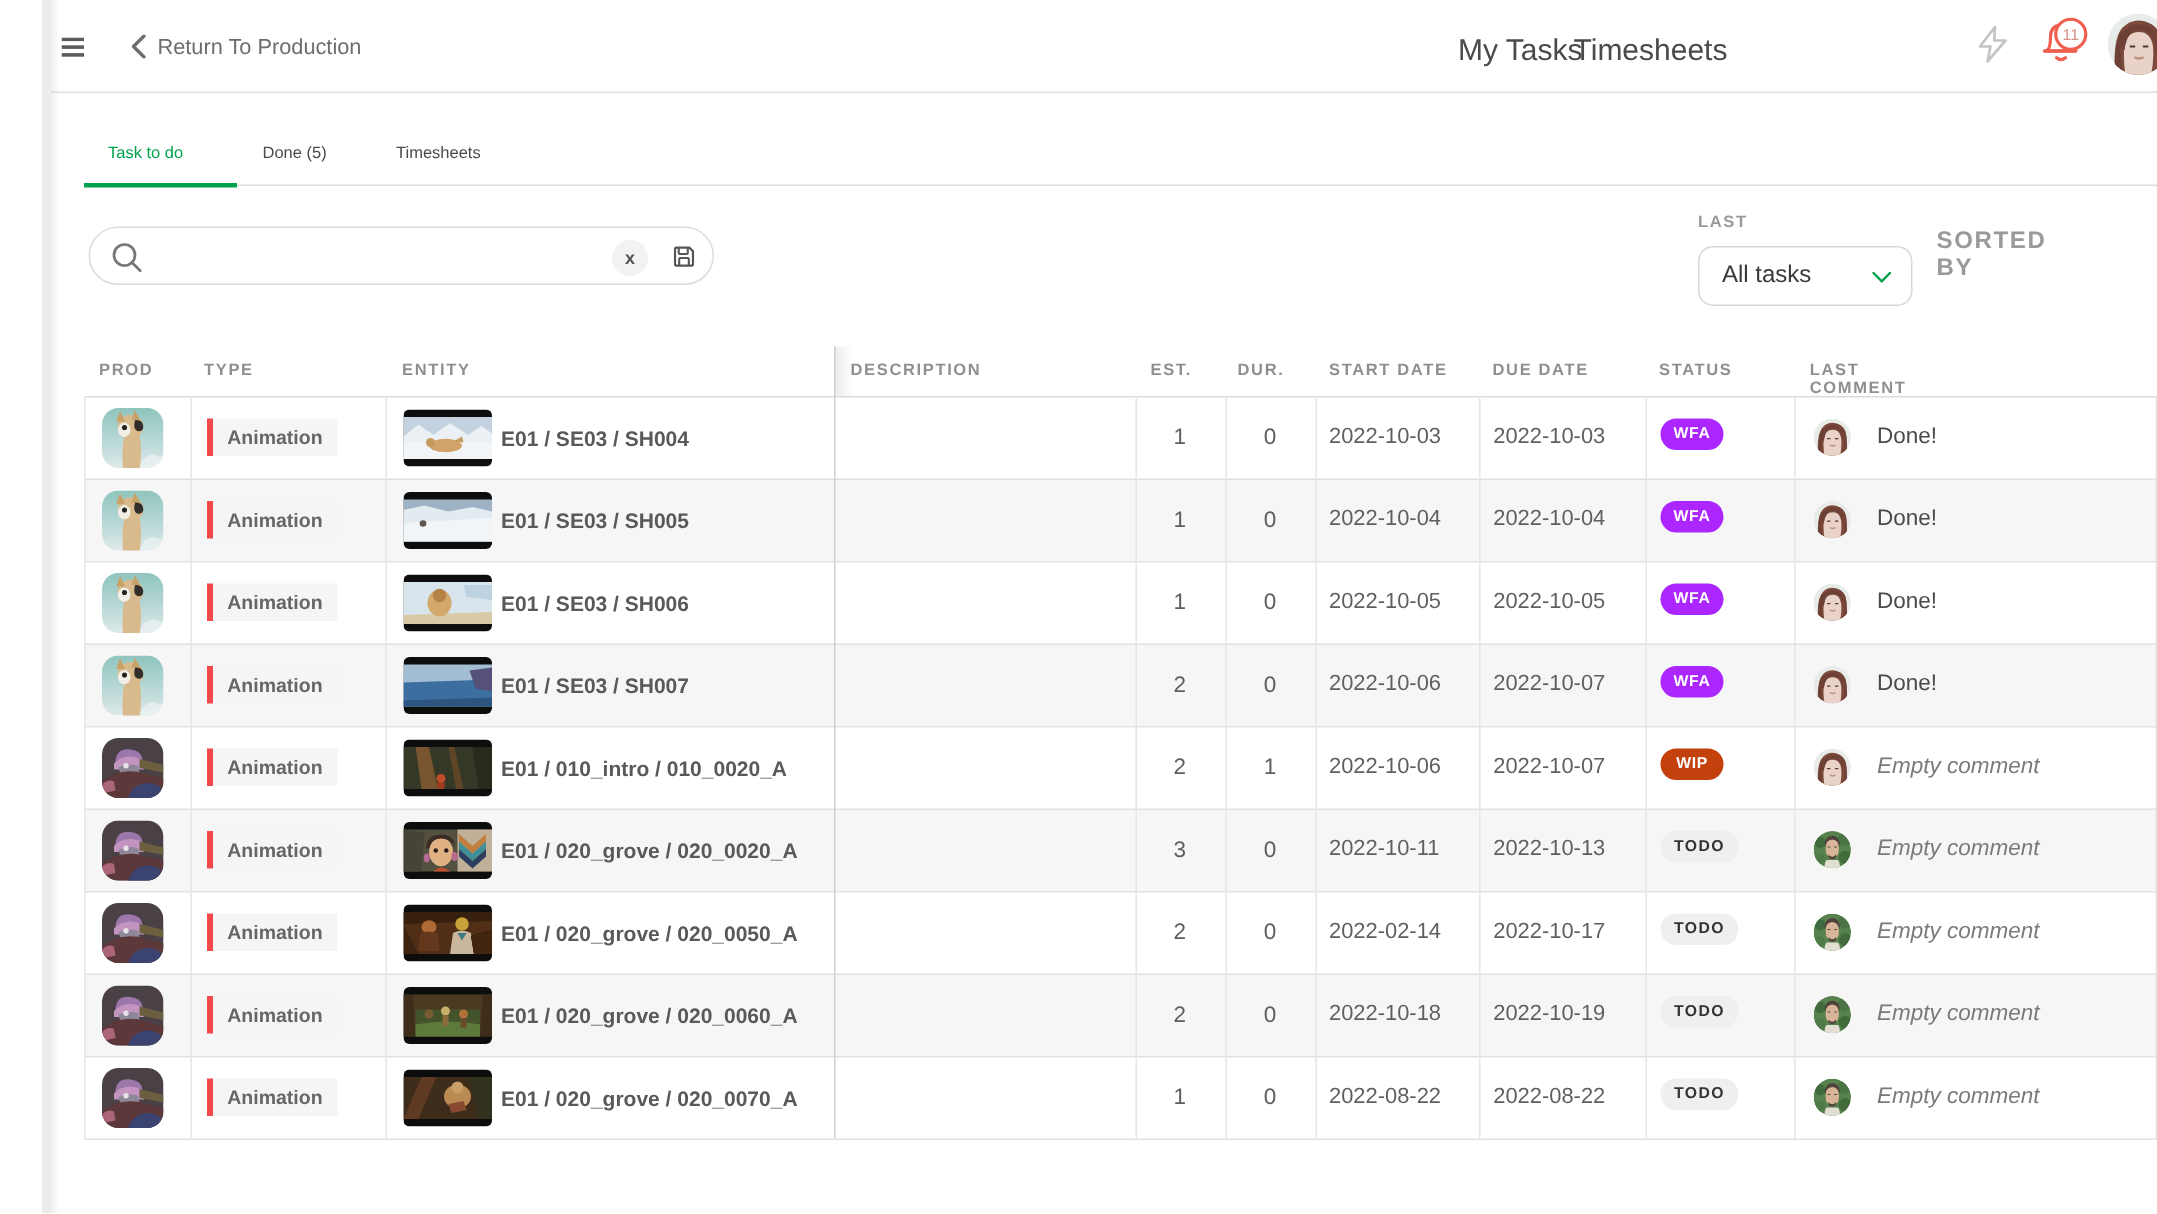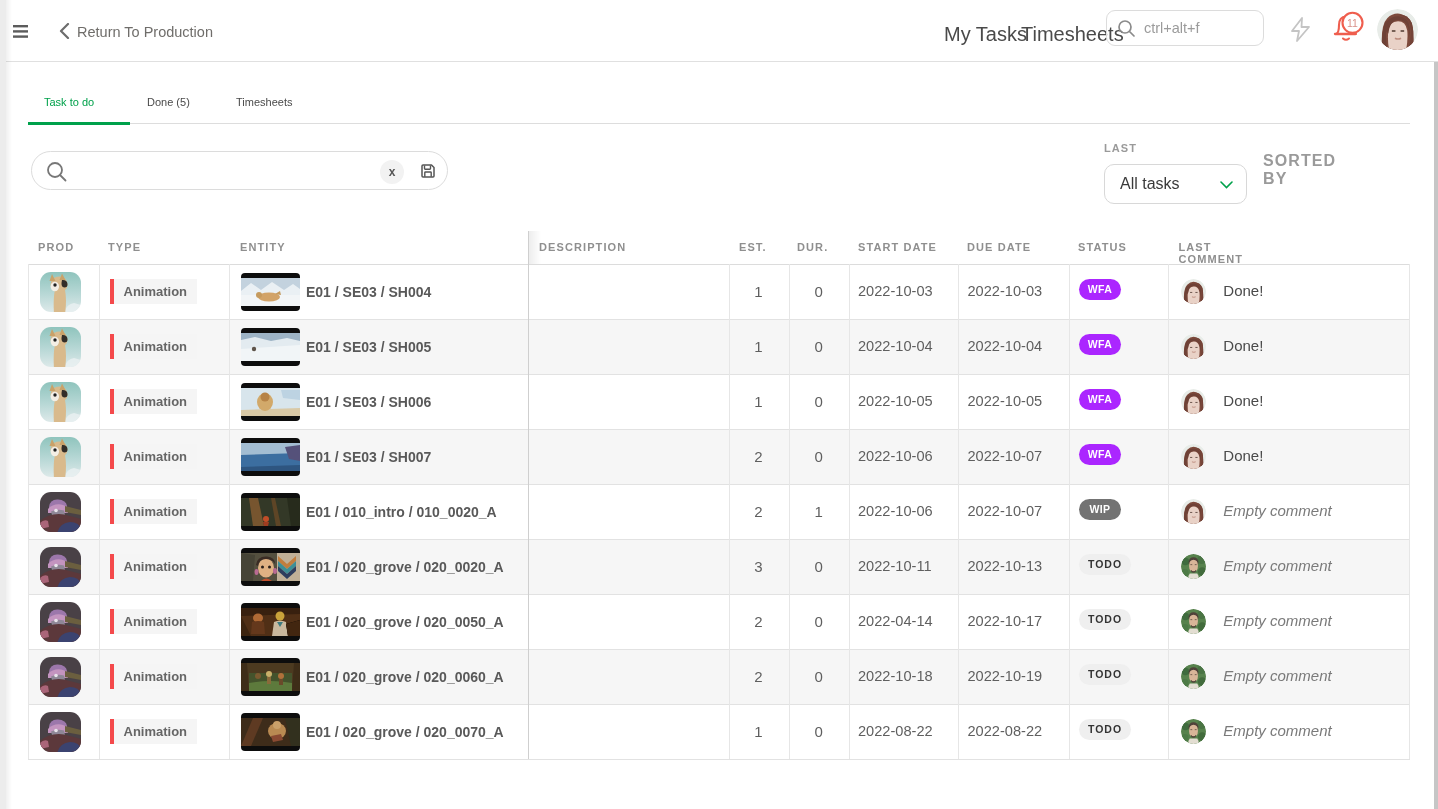--- a/index.html
+++ b/index.html
@@ -1,18 +1,18 @@
 <!DOCTYPE html>
 <html><head><meta charset="utf-8"><title>My Tasks</title>
 <style>
 * { margin:0; padding:0; box-sizing:border-box; }
 html,body { width:1438px; height:809px; overflow:hidden; background:#fff;
   font-family:"Liberation Sans", sans-serif; }
 .abs { position:absolute; }
-#page { position:relative; width:1188px; height:809px; }
+#page { position:relative; width:1188px; height:809px;margin-left:28px; }
 
 #topbar { position:absolute; left:0; top:0; width:1438px; height:62px; background:#fff;
   border-bottom:1px solid #e0e0e0; }
 .tb-link { position:absolute; top:23px; font-size:20px; color:#4a4a4a; }
 
 .tabtxt { position:absolute; font-size:11px; }
 
 .hlabel { position:absolute; top:241px; font-size:11px; font-weight:bold; color:#8f8f8f;
   letter-spacing:1.1px; }
 .row { position:absolute; left:28px; width:1382px; height:55px; }
@@ -40,27 +40,20 @@
         <rect y="0" width="15" height="2.4" fill="#5c5c5c"></rect>
         <rect y="5.2" width="15" height="2.4" fill="#5c5c5c"></rect>
         <rect y="10.4" width="15" height="2.4" fill="#5c5c5c"></rect>
       </svg>
 <svg class="abs" style="left:59px;top:23px" width="11" height="16" viewBox="0 0 11 16">
         <path d="M9 1 L2 8 L9 15" stroke="#6d6d6d" stroke-width="2.2" fill="none" stroke-linecap="round" stroke-linejoin="round"></path>
       </svg>
 <div class="abs" style="left:77px;top:23.5px;font-size:14.5px;color:#6f6d6a">Return To Production</div>
 <div class="tb-link" style="left:944px">My Tasks</div>
 <div class="tb-link" style="left:1021px">Timesheets</div>
-<div class="abs" style="left:1106px;top:10px;width:158px;height:36px;border:1px solid #dcdcdc;border-radius:9px">
-        <svg class="abs" style="left:10px;top:8px" width="19" height="19" viewBox="0 0 19 19">
-          <circle cx="8" cy="8" r="6" stroke="#8b8b8b" stroke-width="1.7" fill="none"></circle>
-          <path d="M12.5 12.5 L17 17" stroke="#8b8b8b" stroke-width="1.7" stroke-linecap="round"></path>
-        </svg>
-        <div class="abs" style="left:37px;top:9px;font-size:14.5px;color:#9b9b9b">ctrl+alt+f</div>
-      </div>
 <svg class="abs" style="left:1289px;top:17px" width="23" height="25" viewBox="0 0 23 25">
         <path d="M13 1 L3 14 L10 14 L8 24 L20 10 L12.5 10 Z" stroke="#c4c4c4" stroke-width="1.8" fill="none" stroke-linejoin="round"></path>
       </svg>
 <svg class="abs" style="left:1330px;top:8px" width="36" height="36" viewBox="0 0 36 36">
         <path d="M6 26 Q9 25 9 17 Q9 9 16 8.5 Q23 9 23 17 Q23 25 26 26 Z" stroke="#ef5e4e" stroke-width="2.1" fill="none" stroke-linejoin="round"></path>
         <path d="M5 26 L25.5 26" stroke="#ef5e4e" stroke-width="2.3" stroke-linecap="round"></path>
         <path d="M13 30.5 Q16 33 19 30.5" stroke="#ef5e4e" stroke-width="2.1" fill="none" stroke-linecap="round"></path>
         <circle cx="22.5" cy="14.8" r="10" fill="#fff" stroke="#ef5e4e" stroke-width="2.1"></circle>
         <text x="22.5" y="18.6" font-size="10.5" fill="#d8918a" text-anchor="middle" font-family="Liberation Sans">11</text>
       </svg>
@@ -454,21 +447,21 @@
               <path d="M22 24 L28 24 L27 28 L23 28 Z" fill="#a03c20"></path>
             </g>
           </g>
         </svg>
       </div>
 <div class="ent" style="left:278px">E01 / 010_intro / 010_0020_A</div>
 <div class="num" style="left:700.6px;width:59.9px">2</div>
 <div class="num" style="left:760.5px;width:60.5px">1</div>
 <div class="date" style="left:830.0px">2022-10-06</div>
 <div class="date" style="left:939.5px">2022-10-07</div>
-<div class="abs" style="left:1051.0px;top:15.2px"><span class="pill" style="background:#737373;color:#fff;width:42px">WIP</span></div>
+<div class="abs" style="left:1051.0px;top:15.2px"><span class="pill" style="background:#c2410c;color:#fff;width:42px">WIP</span></div>
 <div class="abs" style="left:1140.3px;top:0;width:241.7px;height:55px">
         <div class="cava">
           <svg width="25" height="25" viewBox="0 0 40 40" style="display:block">
 <defs>
               <clipPath id="cw25">
                 <circle cx="20" cy="20" r="20"></circle>
               </clipPath>
             </defs>
 <g clip-path="url(#cw25)">
 <rect width="40" height="40" fill="#e8ece8"></rect>
@@ -607,21 +600,21 @@
               <circle cx="39" cy="8" r="4.5" fill="#c9a23a"></circle>
               <path d="M45 16 L59 12 L59 28 L47 28 Z" fill="#42260ف"></path>
               <path d="M45 16 L59 12 L59 28 L47 28 Z" fill="#422610"></path>
             </g>
           </g>
         </svg>
       </div>
 <div class="ent" style="left:278px">E01 / 020_grove / 020_0050_A</div>
 <div class="num" style="left:700.6px;width:59.9px">2</div>
 <div class="num" style="left:760.5px;width:60.5px">0</div>
-<div class="date" style="left:830.0px">2022-04-14</div>
+<div class="date" style="left:830.0px">2022-02-14</div>
 <div class="date" style="left:939.5px">2022-10-17</div>
 <div class="abs" style="left:1051.0px;top:15.2px"><span class="pill" style="background:#efefef;color:#333;width:52px;letter-spacing:1px">TODO</span></div>
 <div class="abs" style="left:1140.3px;top:0;width:241.7px;height:55px">
         <div class="cava">
           <svg width="25" height="25" viewBox="0 0 40 40" style="display:block">
 <defs>
               <clipPath id="cm25">
                 <circle cx="20" cy="20" r="20"></circle>
               </clipPath>
             </defs>

